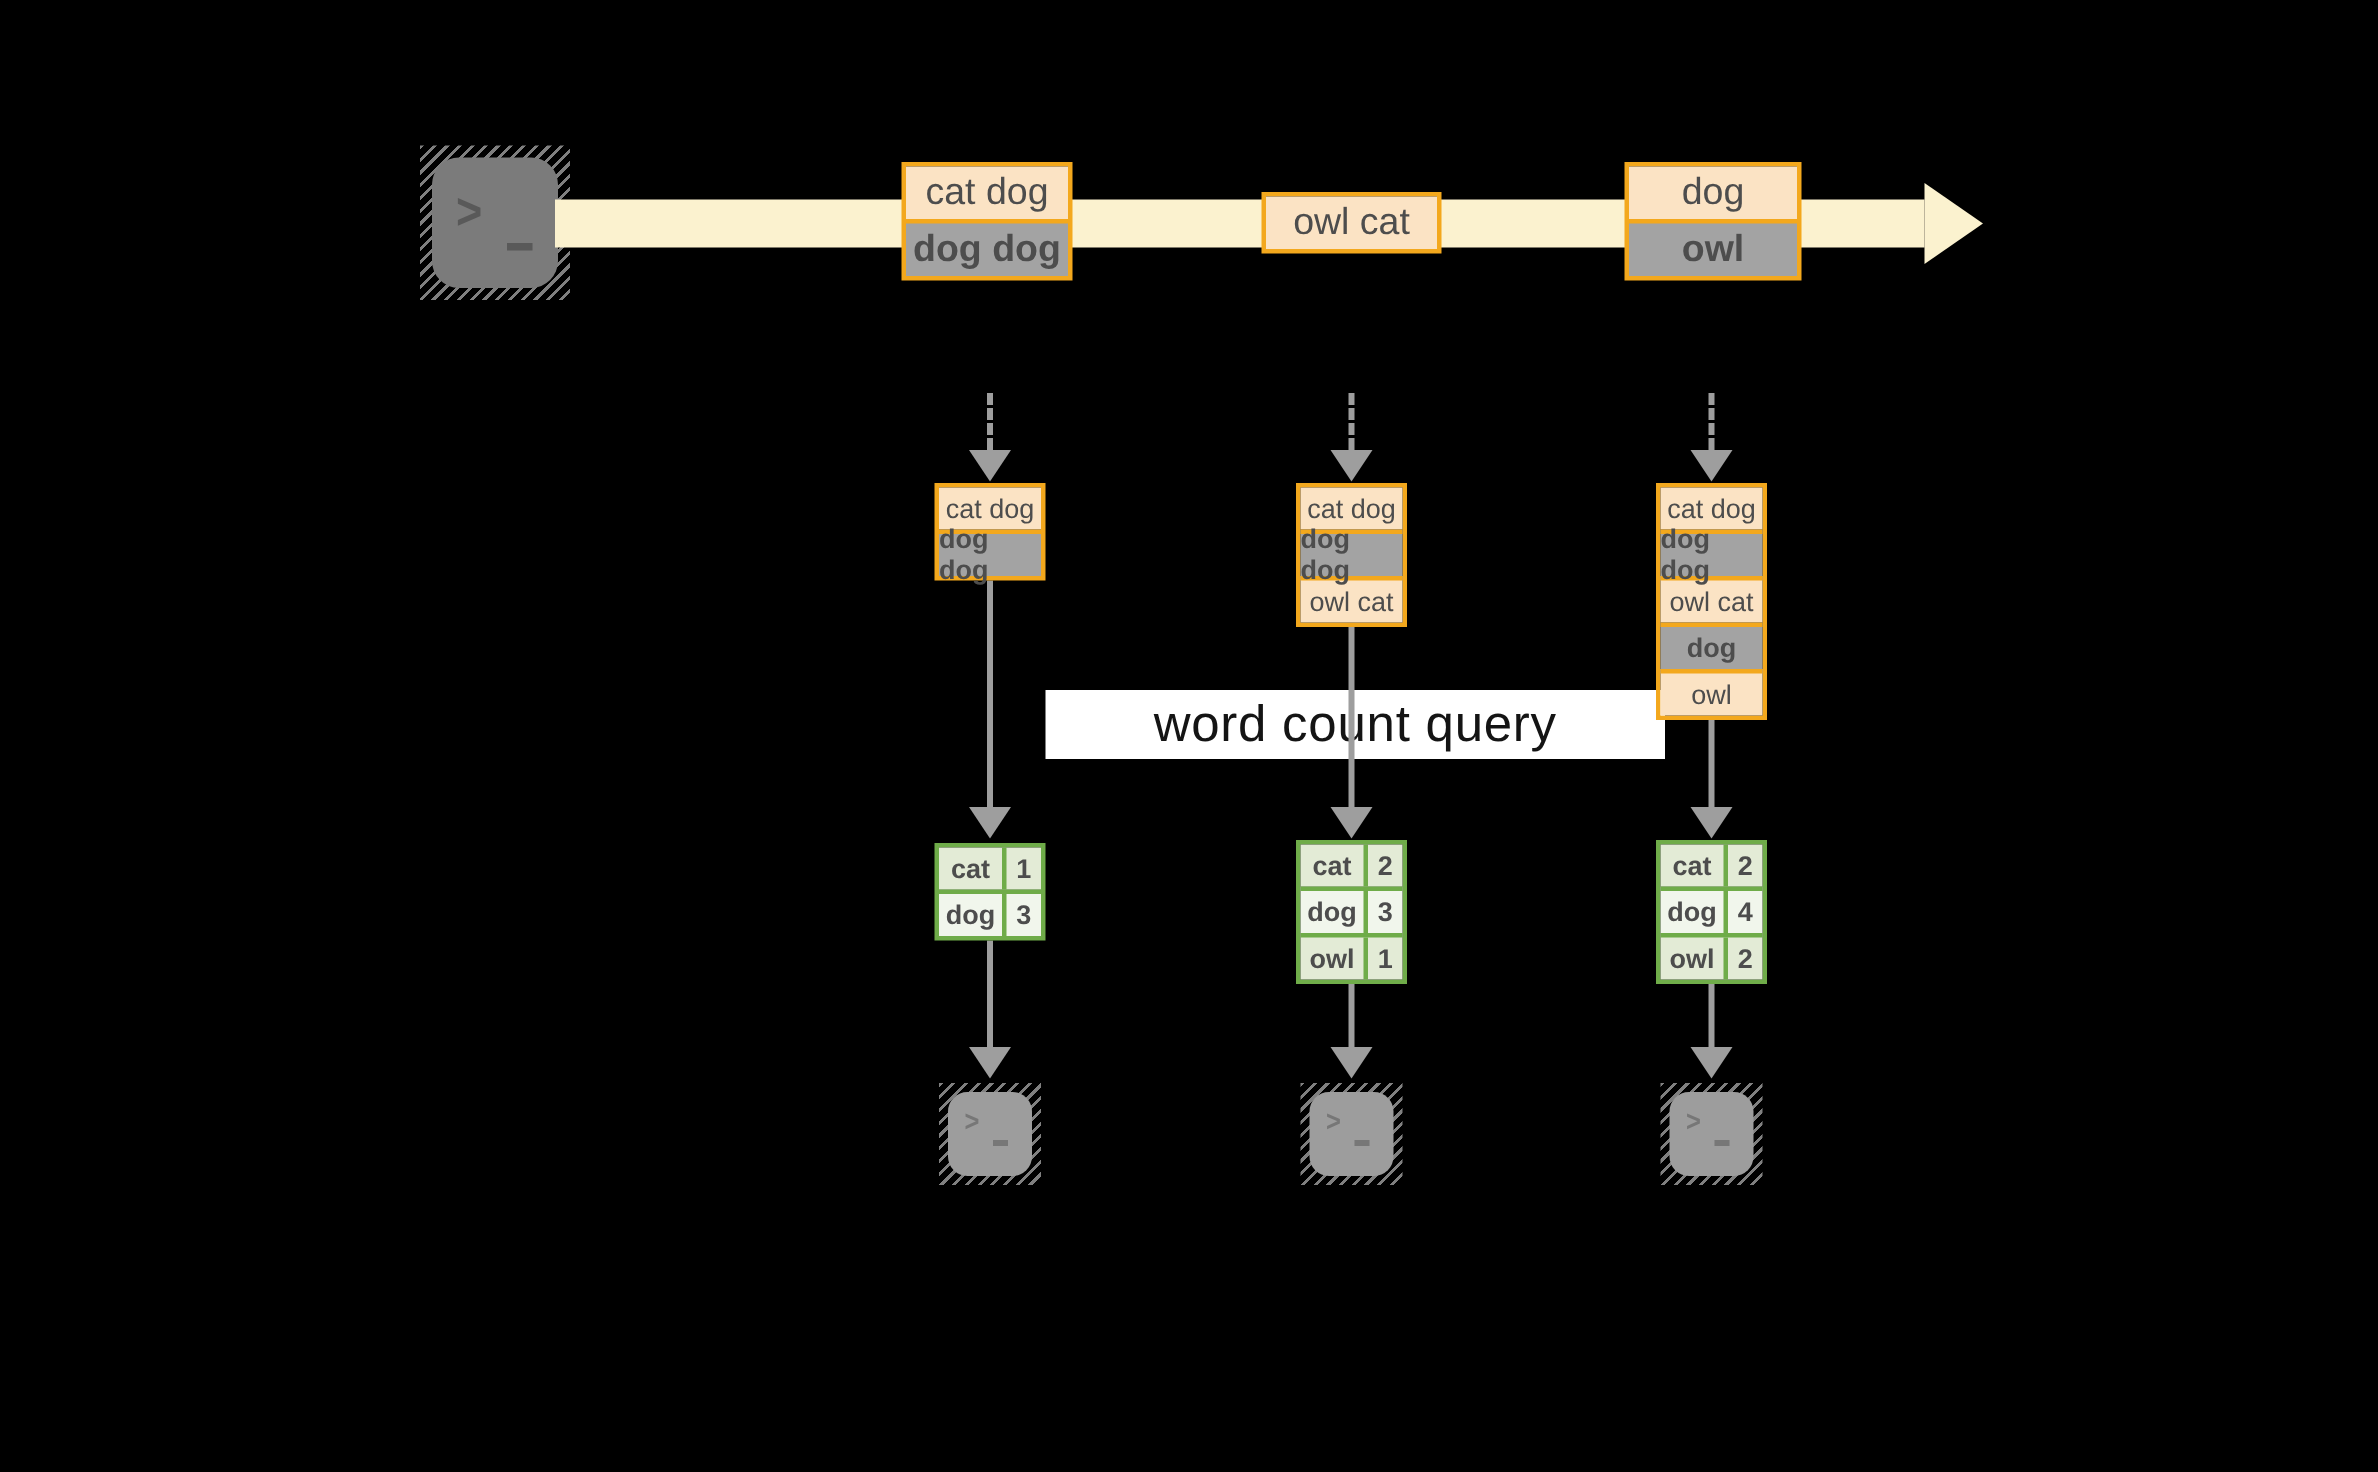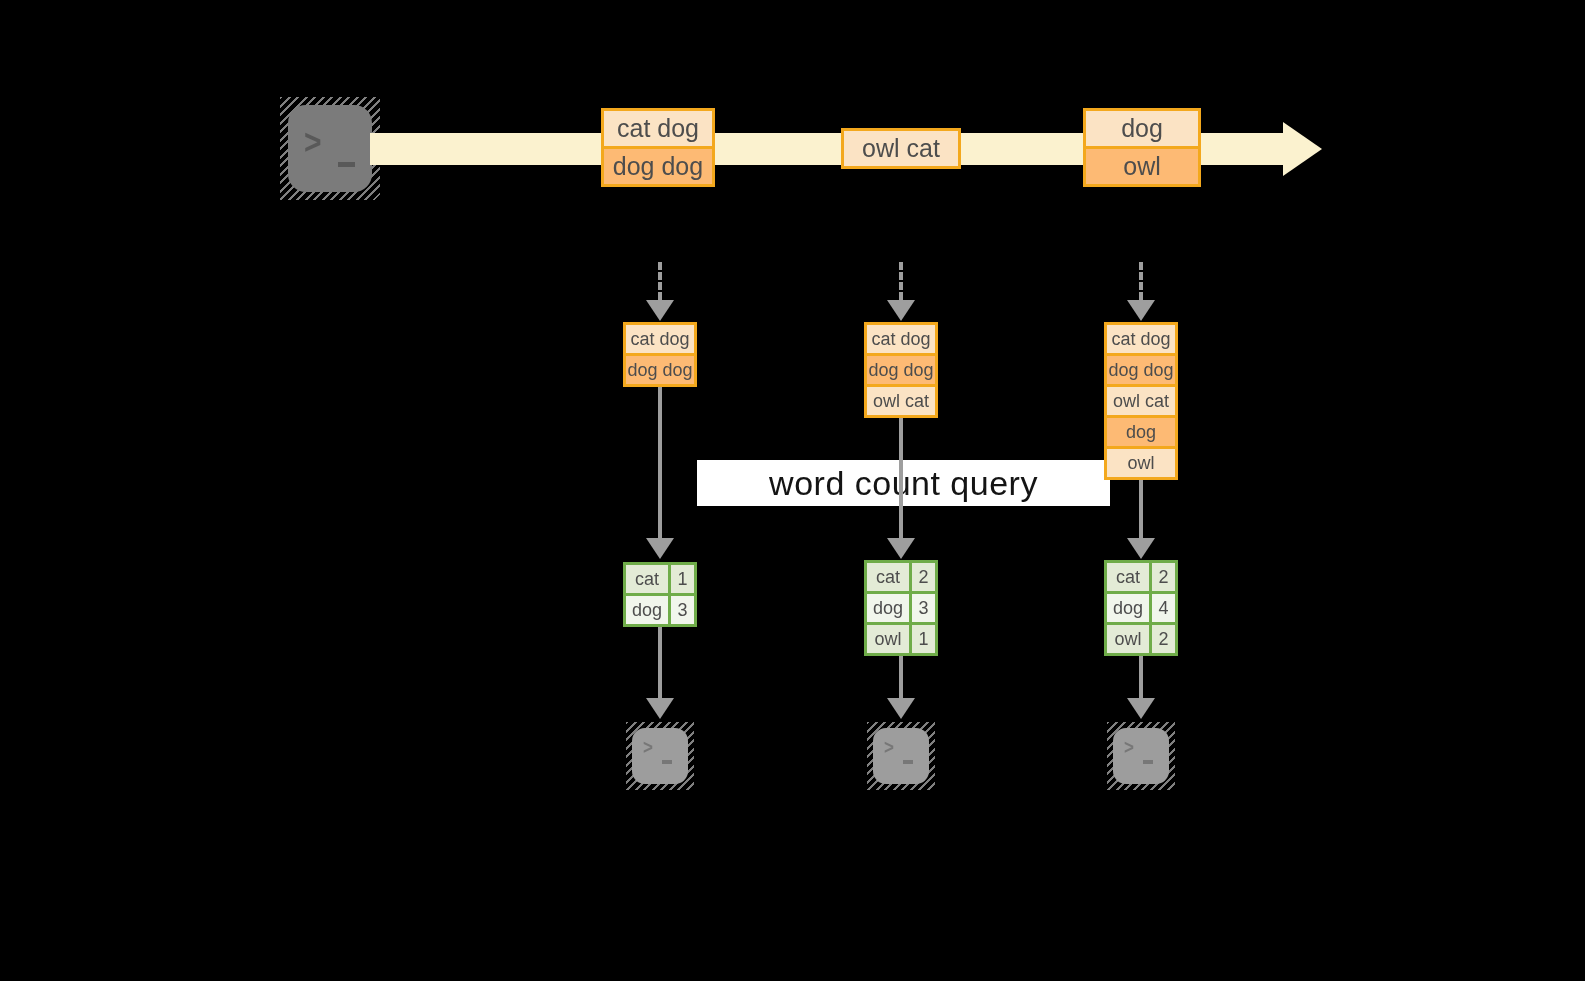--- a/index.html
+++ b/index.html
@@ -23,25 +23,25 @@
   .band-head{position:absolute;left:1283px;top:122px;width:0;height:0;z-index:1;
              border-top:27px solid transparent;border-bottom:27px solid transparent;border-left:39px solid #FBF2CF;}
 
   
   .obox{position:absolute;box-sizing:border-box;border:3px solid #F3A81D;z-index:3;}
   .obox .row{display:flex;align-items:center;justify-content:center;color:#4d4d4d;}
   .obox .row + .row{border-top:3px solid #F3A81D;}
   .rec .row{height:35px;font-size:25px;}
   .sbox .row{height:28px;font-size:18px;}
   .fa{background:#FBE3C4;}
-  .fb{background:#fdba74;}
+  .fb{background:#a3a3a3;font-weight:bold;}
 
   
   .gtable{position:absolute;box-sizing:border-box;border:3px solid #6FAC49;z-index:3;}
-  .grow{display:flex;height:28px;}
+  .grow{display:flex;height:28px;font-weight:bold;}
   .grow + .grow{border-top:3px solid #6FAC49;}
   .gword{flex:1;display:flex;align-items:center;justify-content:center;font-size:18px;color:#4d4d4d;
          border-right:3px solid #6FAC49;}
   .gcount{width:23px;display:flex;align-items:center;justify-content:center;font-size:18px;color:#4d4d4d;}
   .ga{background:#E3EBD6;}
   .gb{background:#F1F6EC;}
 
   
   .vline{position:absolute;width:4px;background:#9e9e9e;z-index:2;}
   .dline{position:absolute;width:0;border-left:4px dashed #9e9e9e;z-index:2;}

